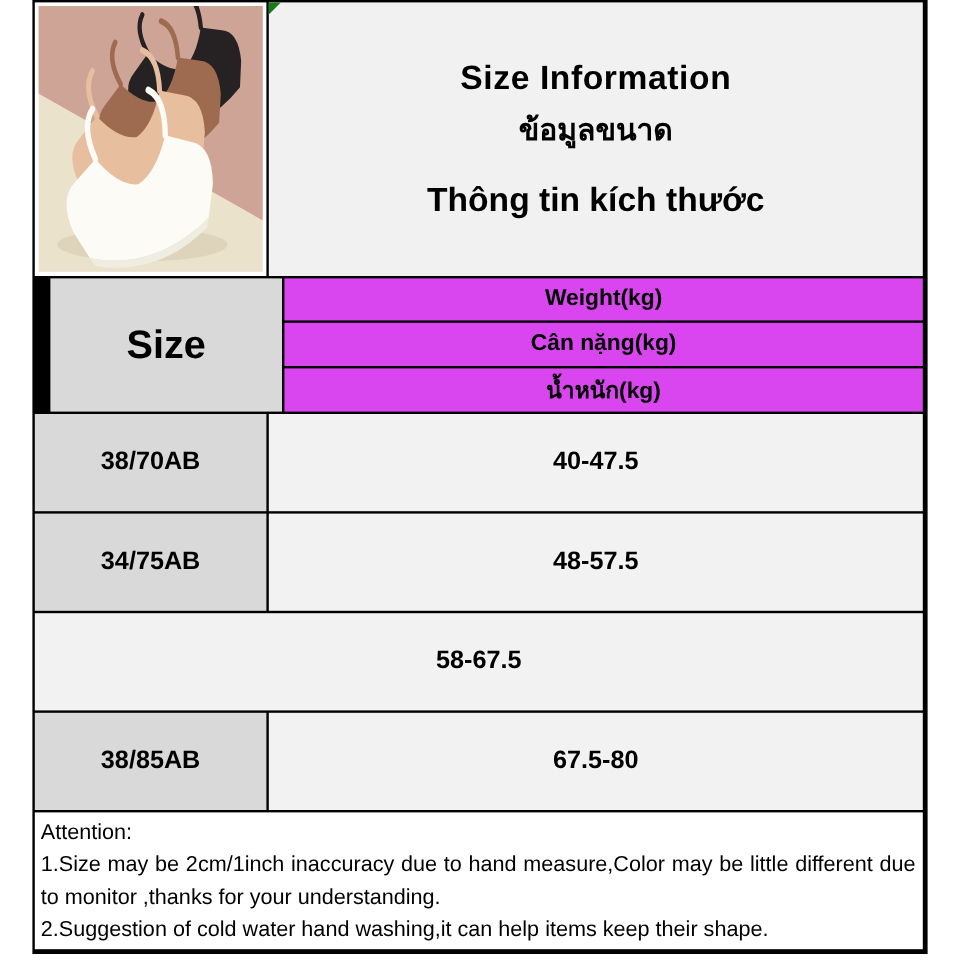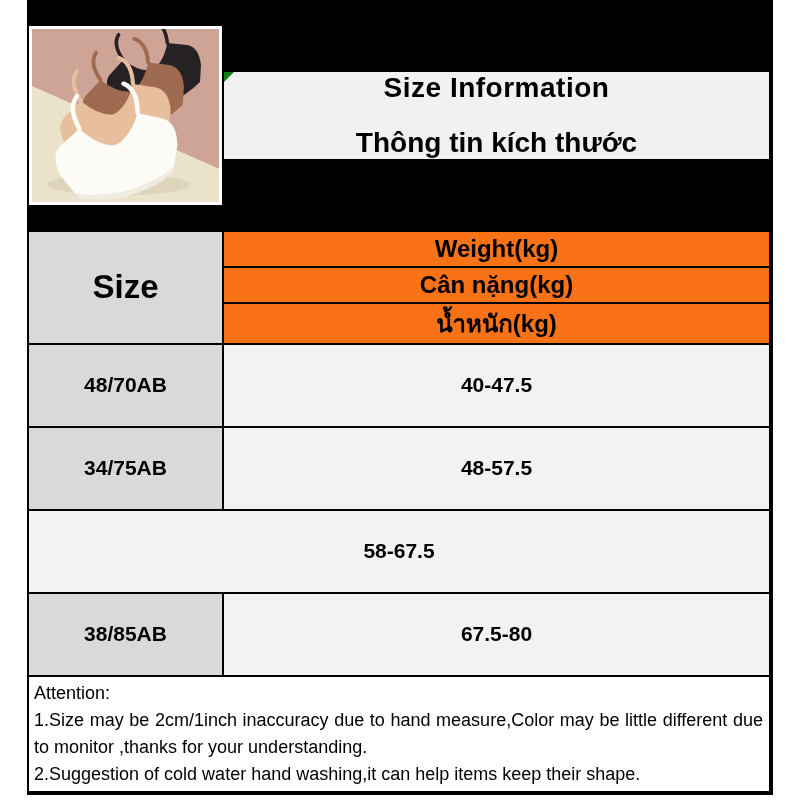--- a/index.html
+++ b/index.html
@@ -14,21 +14,21 @@
 
   
   .tbl {
     position: absolute; left: 27px; top: 0;
     width: 746px; height: 795px;
     background: #000;
     padding: 2px 4px 4px 2px;
     display: flex; flex-direction: column; gap: 2px;
   }
   .row { display: flex; gap: 2px; }
-  .row-top    { height: 233px; align-items: center; }
+  .row-top    { height: 233px; }
   .row-header { height: 114px; }
   .row-data   { height: 83px; }
   .cell { display: flex; align-items: center; justify-content: center; }
 
   .left-col { width: 193px; flex: 0 0 193px; }
 
   
   .photo-cell { background: #ffffff; padding: 3px; }
   .photo-cell svg { width: 100%; height: 100%; display: block; }
 
@@ -41,24 +41,24 @@
   .title-en { font-size: 28px; font-weight: 700; letter-spacing: 0.5px; }
   .title-th { font-size: 25px; font-weight: 700; }
   .title-vi { font-size: 28px; font-weight: 700; margin-top: 16px; }
   .corner-marker {
     position: absolute; top: 0; left: 0; width: 0; height: 0;
     border-top: 10px solid #157d15; border-right: 10px solid transparent;
   }
 
   
   .size-head {
-    background: #d9d9d9; font-size: 33px; font-weight: 700;
+    background: #d9d9d9; font-size: 33px; font-weight: 700; margin-left: 13px;
   }
   .subcol { flex: 1; display: flex; flex-direction: column; gap: 2px; }
-  .sub-cell { flex: 1; background: #f97316; font-size: 24px; font-weight: 700; }
+  .sub-cell { flex: 1; background: #d946ef; font-size: 19px; font-weight: 700; }
 
   
   .size-cell  { background: #d9d9d9; font-size: 21px; font-weight: 700; }
   .value-cell { flex: 1; background: #f2f2f2; font-size: 21px; font-weight: 700; }
 
   
   .attention {
     flex: 1; background: #ffffff;
     padding: 3px 6px 3px 5px;
     font-size: 18px; line-height: 27px;
@@ -101,35 +101,36 @@
             <path fill="#fcfbf6" d="M-60,10 Q-66,-14 -50,-21 L-30,-31 Q-16,-9 0,-6 Q16,-9 30,-31 L50,-21 Q66,-14 60,10 L51,30 Q0,52 -51,30 Z"></path>
             <path fill="none" stroke="#fcfbf6" stroke-width="4.5" stroke-linecap="round" d="M-30,-31 Q-36,-54 -24,-63"></path>
             <path fill="none" stroke="#fcfbf6" stroke-width="4.5" stroke-linecap="round" d="M30,-31 Q36,-54 24,-63"></path>
             <path fill="#efece2" d="M-51,30 Q0,52 51,30 L48,36 Q0,56 -48,36 Z"></path>
           </g>
         </svg>
       </div>
       <div class="cell title-cell">
         <div class="corner-marker"></div>
         <div class="title-en">Size Information</div>
+        <div class="title-th">ข้อมูลขนาด</div>
         <div class="title-vi">Thông tin kích thước</div>
       </div>
     </div>
 
     <div class="row row-header">
       <div class="cell left-col size-head">Size</div>
       <div class="subcol">
         <div class="cell sub-cell">Weight(kg)</div>
         <div class="cell sub-cell">Cân nặng(kg)</div>
         <div class="cell sub-cell">น้ำหนัก(kg)</div>
       </div>
     </div>
 
     <div class="row row-data">
-      <div class="cell left-col size-cell">48/70AB</div>
+      <div class="cell left-col size-cell">38/70AB</div>
       <div class="cell value-cell">40-47.5</div>
     </div>
     <div class="row row-data">
       <div class="cell left-col size-cell">34/75AB</div>
       <div class="cell value-cell">48-57.5</div>
     </div>
     <div class="row row-data">
       <div class="cell value-cell">58-67.5</div>
     </div>
     <div class="row row-data">

